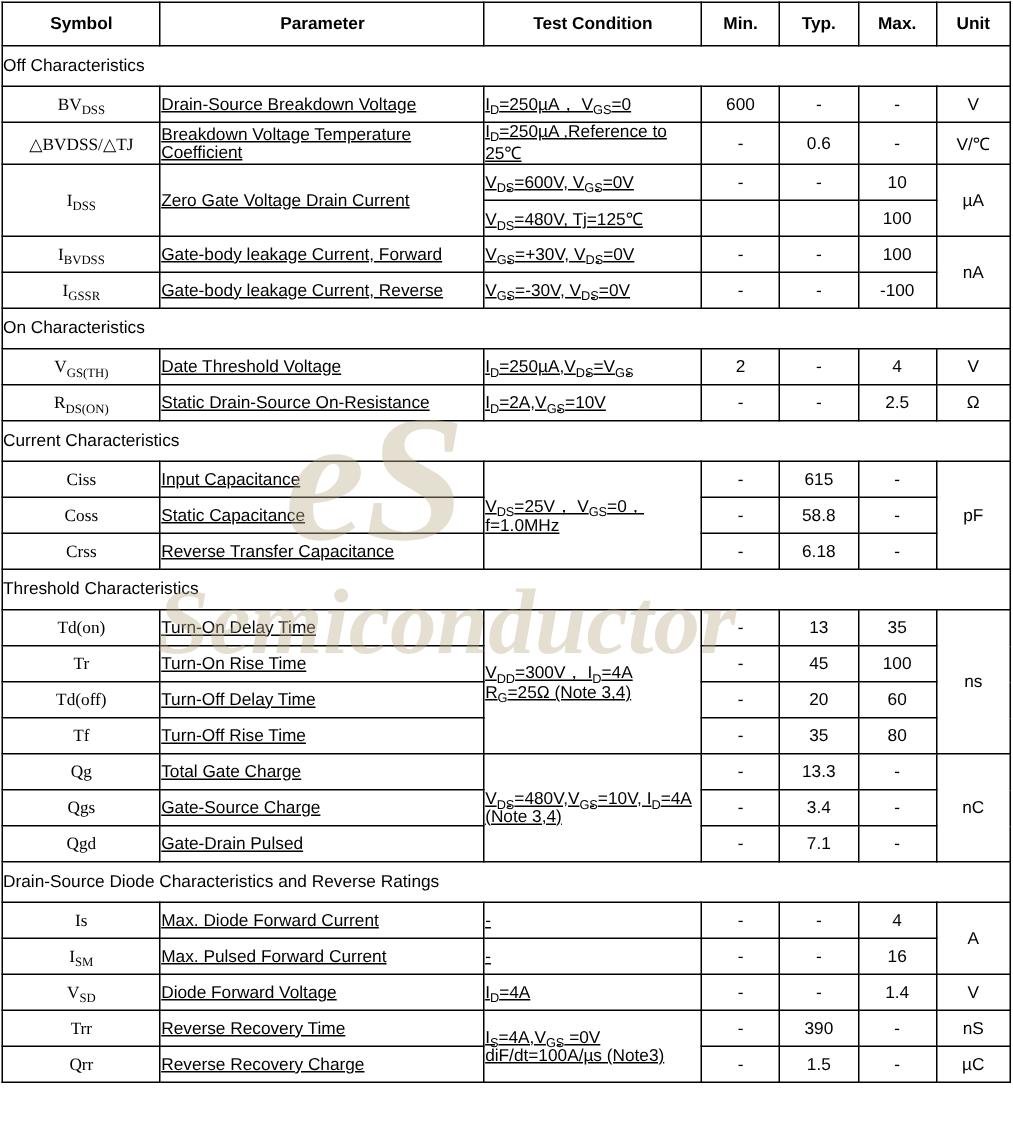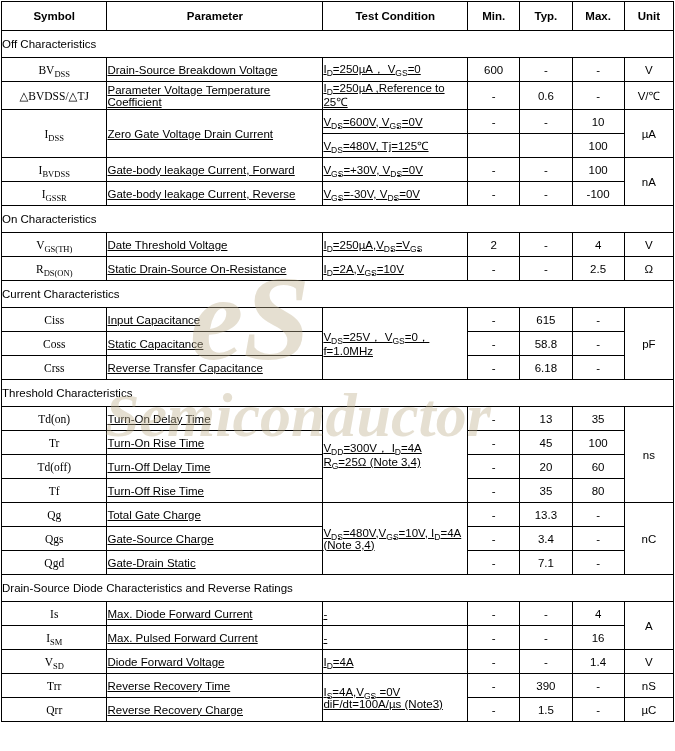--- a/index.html
+++ b/index.html
@@ -58,21 +58,21 @@
           <td class="sym">BV<sub>DSS</sub></td>
           <td class="l">Drain-Source Breakdown Voltage</td>
           <td class="l">I<sub>D</sub>=250µA， V<sub>GS</sub>=0</td>
           <td class="c">600</td>
           <td class="c">-</td>
           <td class="c">-</td>
           <td class="c">V</td>
         </tr>
         <tr class="row">
           <td class="sym">△BVDSS/△TJ</td>
-          <td class="l">Parameter Voltage Temperature Coefficient</td>
+          <td class="l">Breakdown Voltage Temperature Coefficient</td>
           <td class="l">I<sub>D</sub>=250µA ,Reference to 25℃</td>
           <td class="c">-</td>
           <td class="c">0.6</td>
           <td class="c">-</td>
           <td class="c">V/℃</td>
         </tr>
         <tr class="row">
           <td class="sym" rowspan="2">I<sub>DSS</sub></td>
           <td class="l" rowspan="2">Zero Gate Voltage Drain Current</td>
           <td class="l">V<sub>DS</sub>=600V, V<sub>GS</sub>=0V</td>
@@ -195,21 +195,21 @@
         </tr>
         <tr class="row">
           <td class="sym">Qgs</td>
           <td class="l">Gate-Source Charge</td>
           <td class="c">-</td>
           <td class="c">3.4</td>
           <td class="c">-</td>
         </tr>
         <tr class="row">
           <td class="sym">Qgd</td>
-          <td class="l">Gate-Drain Static</td>
+          <td class="l">Gate-Drain Pulsed</td>
           <td class="c">-</td>
           <td class="c">7.1</td>
           <td class="c">-</td>
         </tr>
         <tr class="sect">
           <td colspan="7">Drain-Source Diode Characteristics and Reverse Ratings</td>
         </tr>
         <tr class="row">
           <td class="sym">Is</td>
           <td class="l">Max. Diode Forward Current</td>

